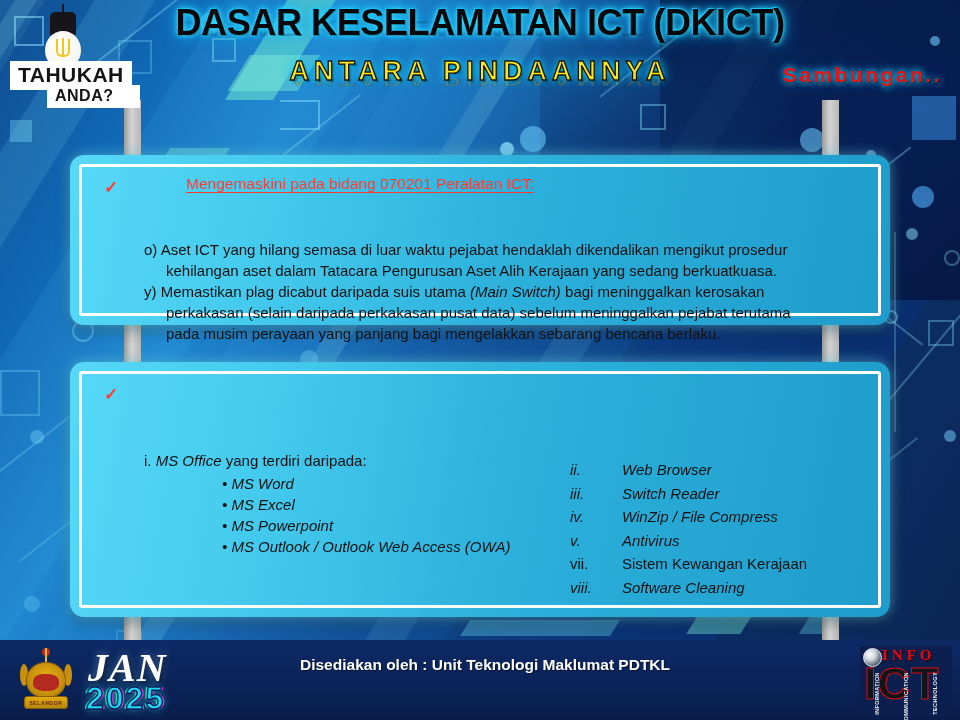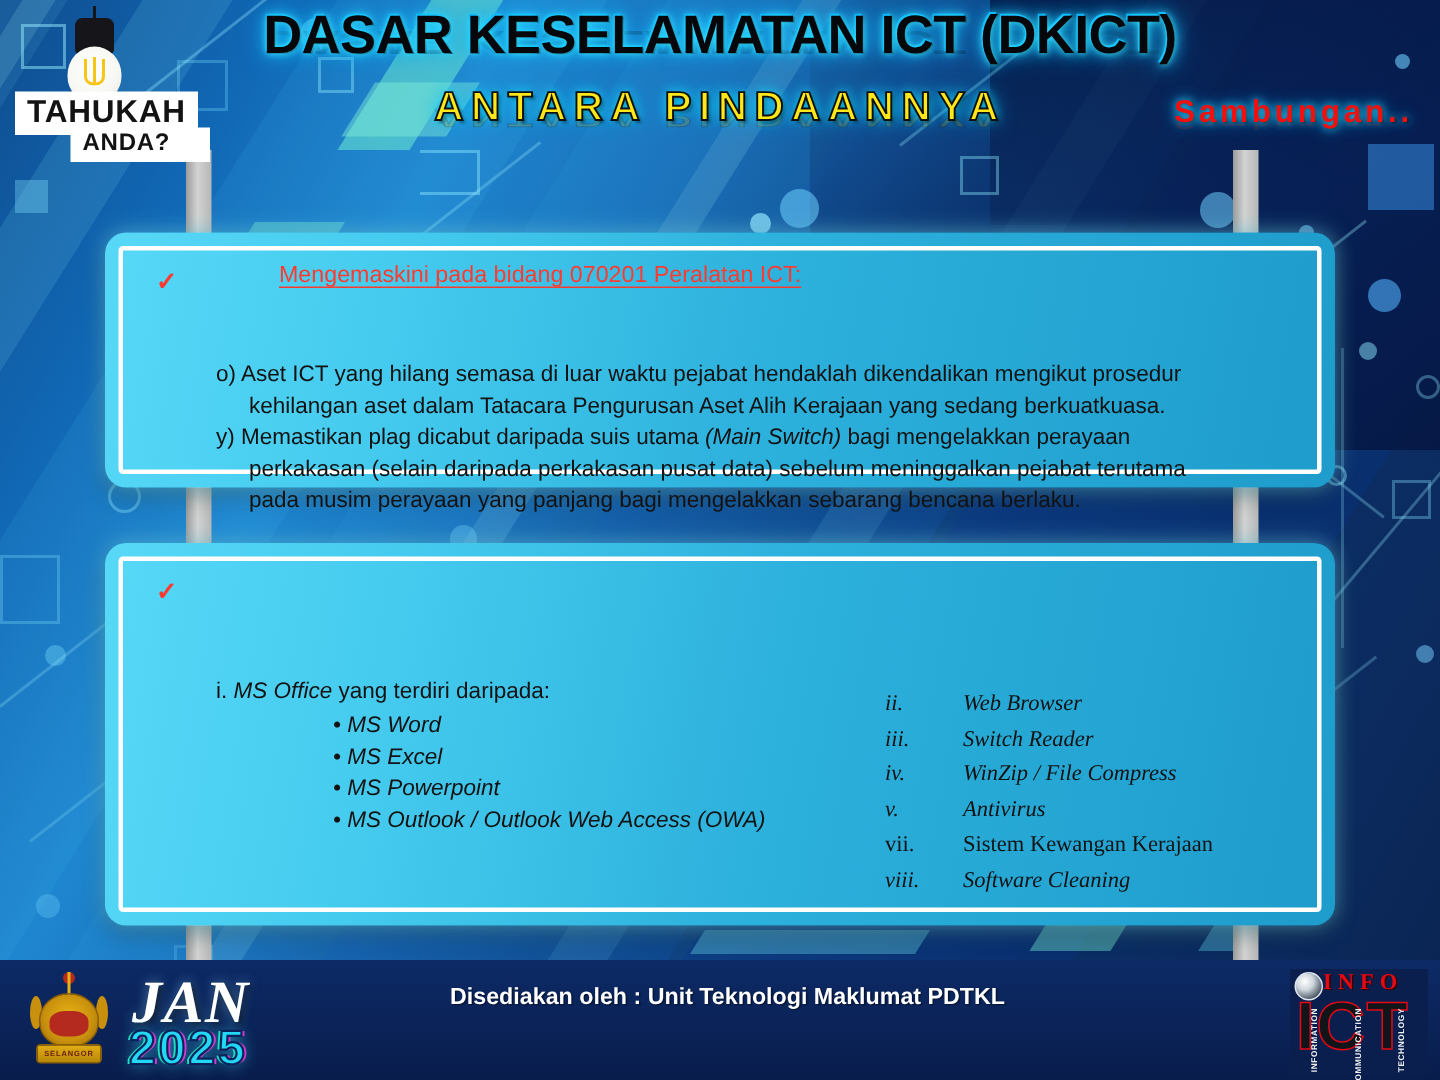--- a/index.html
+++ b/index.html
@@ -171,21 +171,21 @@
   .body-txt i, .it { font-style: italic; }
 
   #p1-body { left: 62px; top: 32px; right: 14px; }
   .p1-line { white-space: nowrap; }
   .p1-ind { padding-left: 22px; }
 
   #p2-left { left: 62px; top: 36px; width: 430px; }
   #p2-bullets { margin-top: 2px; padding-left: 78px; }
   .bul { font-style: italic; white-space: nowrap; }
 
-  #p2-right { left: 508px; top: 44px; width: 320px; font-family: Liberation Serif, serif; }
+  #p2-right { left: 488px; top: 44px; width: 320px; }
   .rn-row { display: flex; line-height: 23.5px; white-space: nowrap; }
   .rn-num { width: 52px; font-style: italic; text-align: left; }
   .rn-num.up { font-style: normal; }
   .rn-txt { font-style: italic; }
   .rn-txt.up { font-style: normal; }
 
   
   #footer {
     position: absolute; left: 0; bottom: 0; width: 960px; height: 80px;
     background: linear-gradient(180deg, #0d2a66 0%, #0b2358 55%, #091d4c 100%);
@@ -375,21 +375,21 @@
       <div class="head-red">Mengemaskini pada bidang 070201 Peralatan ICT:</div>
       <div id="p1-body" class="body-txt">
         <div class="p1-line">
           <span>o)</span>
           <span>Aset ICT yang hilang semasa di luar waktu pejabat hendaklah dikendalikan mengikut prosedur</span>
         </div>
         <div class="p1-line p1-ind">
           <span>kehilangan aset dalam Tatacara Pengurusan Aset Alih Kerajaan yang sedang berkuatkuasa.</span>
         </div>
         <div class="p1-line">
-          <span>y) Memastikan plag dicabut daripada suis utama </span><span class="it">(Main Switch)</span><span> bagi mengelakkan perayaan</span>
+          <span>y) Memastikan plag dicabut daripada suis utama </span><span class="it">(Main Switch)</span><span> bagi meninggalkan kerosakan</span>
         </div>
         <div class="p1-line p1-ind">
           <span>perkakasan (selain daripada perkakasan pusat data) sebelum meninggalkan pejabat terutama</span>
         </div>
         <div class="p1-line p1-ind">
           <span>pada musim perayaan yang panjang bagi mengelakkan sebarang bencana berlaku.</span>
         </div>
       </div>
     </div>
   </div>

